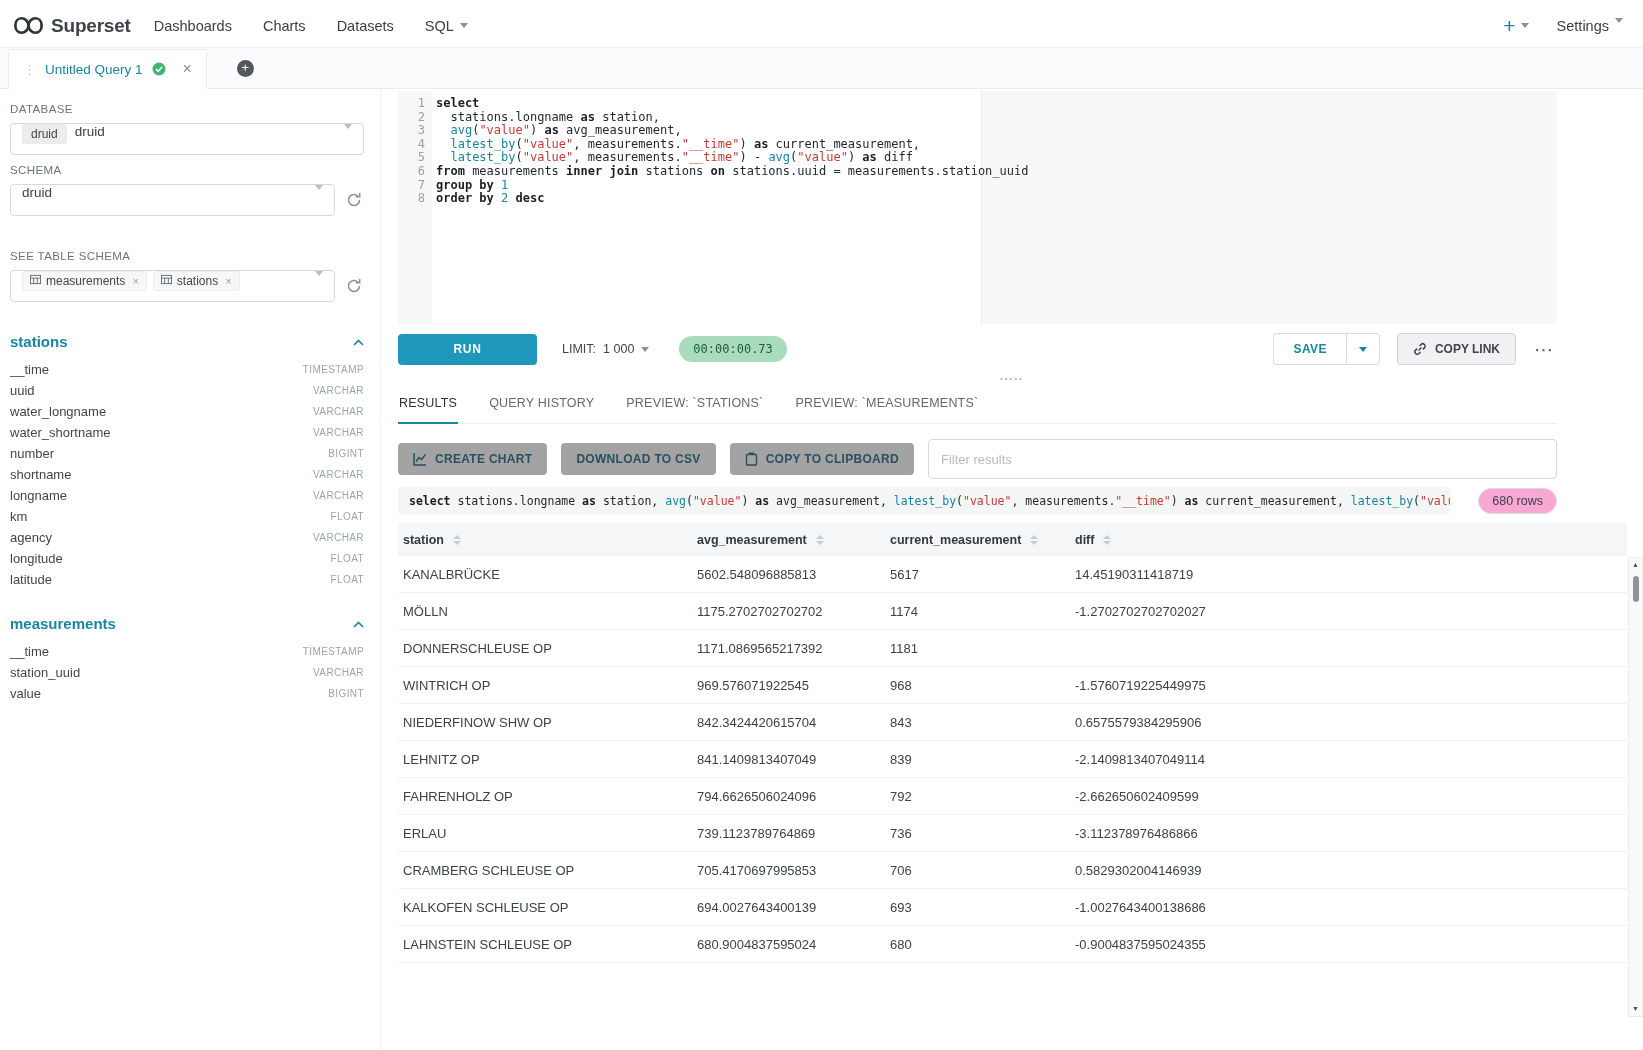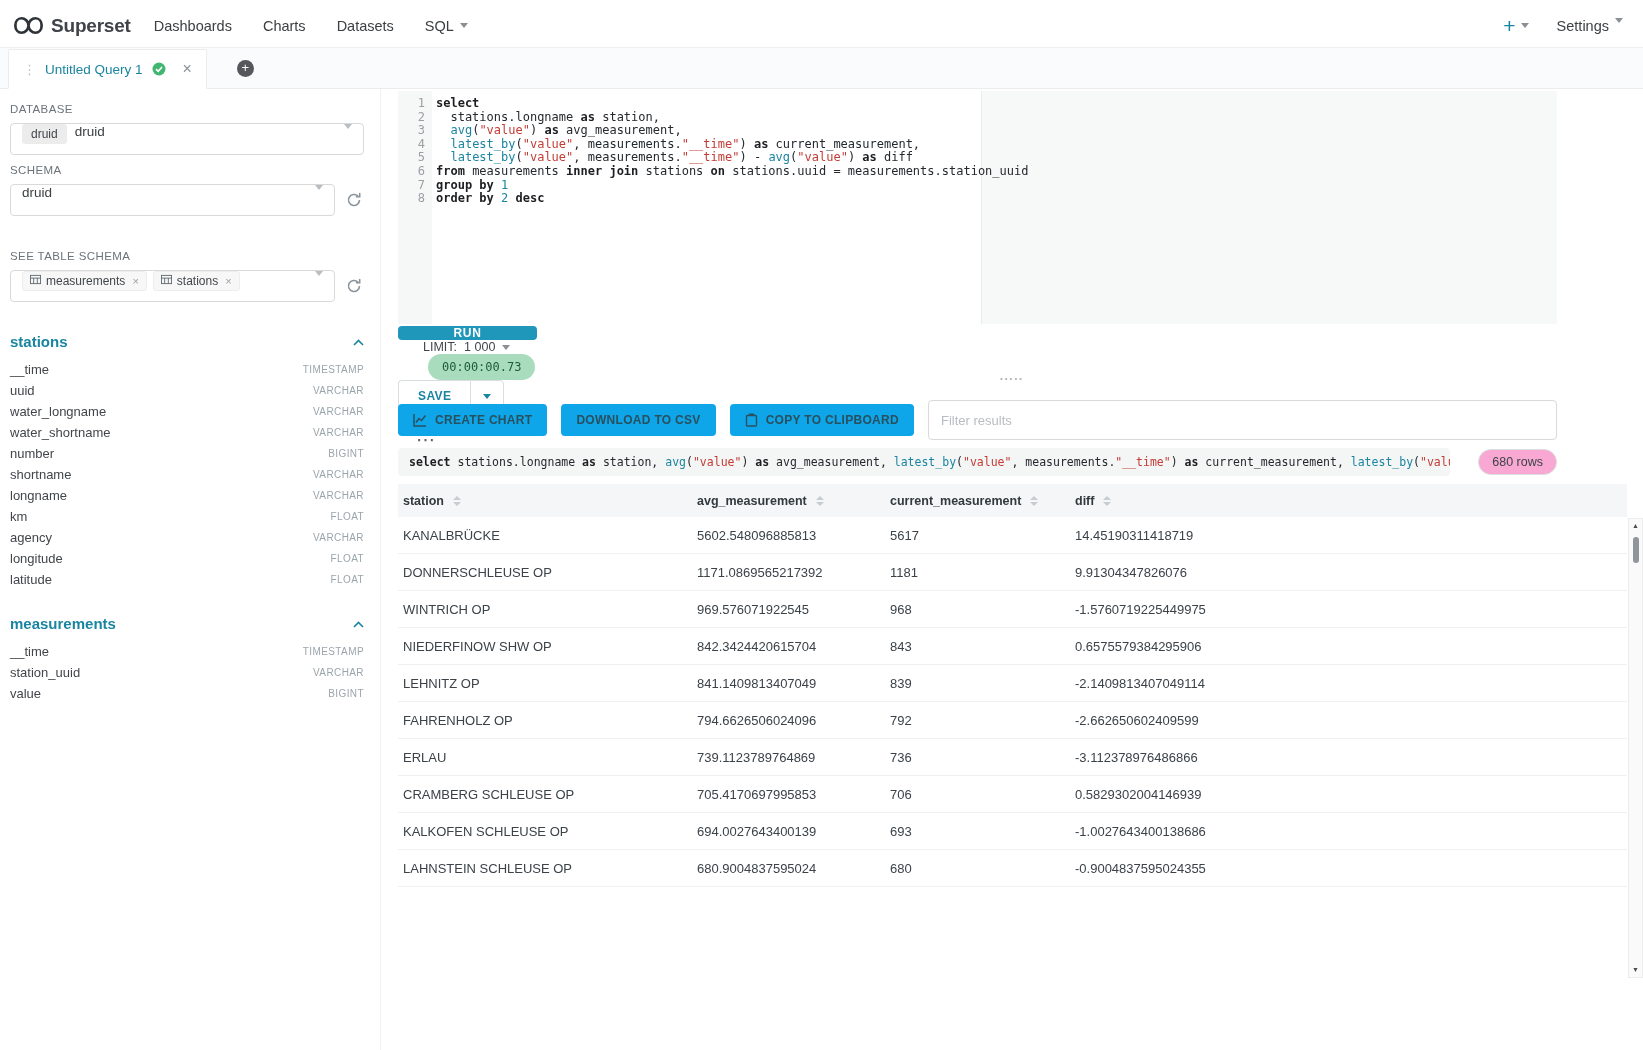--- a/index.html
+++ b/index.html
@@ -73,21 +73,21 @@
                   background:#f7f8f8; border-left:1px solid #e9eaea; }
   .code-lines { position:relative; z-index:1; }
   .code-line { white-space:pre; height:13.6px; }
   .tok-kw { font-weight:bold; color:#1c1e21; }
   .tok-fn { color:#1a85a0; }
   .tok-str { color:#c43c35; }
   .tok-num { color:#1a85a0; }
   .tok-pl { color:#24292e; }
 
   
-  .toolbar { display:flex; align-items:flex-start; height:46px; margin:2px 86px 0 17px;flex-direction:column; }
+  .toolbar { display:flex; align-items:center; height:46px; margin:2px 86px 0 17px; }
   .run-btn { width:139px; height:31px; background:#1e97ba; color:#fff; border:none; border-radius:4px;
              font-family:inherit; font-weight:700; font-size:12px; letter-spacing:0.6px; cursor:pointer; }
   .limit { display:flex; align-items:center; gap:7px; margin-left:25px; font-size:12.5px; color:#42464a; cursor:pointer; }
   .timer { margin-left:30px; background:#a9dcbc; color:#1d5c39; border-radius:15px; padding:6px 14px;
            font:12px "DejaVu Sans Mono", monospace; }
   .spacer { flex:1; }
   .save-group { display:flex; }
   .save-btn { height:32px; padding:0 19px; background:#fff; border:1px solid #d7dde0; border-right:none;
               border-radius:4px 0 0 4px; color:#1a85a0; font-family:inherit; font-weight:700; font-size:12px;
               letter-spacing:0.4px; cursor:pointer; }
@@ -102,21 +102,21 @@
   
   .pane-divider { height:13px; display:flex; align-items:center; justify-content:center; cursor:row-resize; }
   .dots { color:#b0b5b8; font-size:8px; letter-spacing:2px; line-height:8px; }
 
   
   .results-tabs { display:flex; gap:30px; margin:0 86px 0 17px; border-bottom:1px solid #eceeef; }
   .rtab { padding:11px 1px 12px; font-size:12.5px; color:#5f6a70; letter-spacing:0.2px; cursor:pointer; }
   .rtab.active { color:#2a3137; border-bottom:2px solid #1a85a0; margin-bottom:-1px; }
 
   .actions-row { display:flex; align-items:center; gap:14px; margin:15px 86px 0 17px; }
-  .act-btn { height:32px; padding:0 15px; border:none; border-radius:4px; background:#0ea5e9; color:#29505f;
+  .act-btn { height:32px; padding:0 15px; border:none; border-radius:4px; background:#a3a3a3; color:#29505f;
              font-family:inherit; font-weight:700; font-size:12px; letter-spacing:0.3px;
              display:flex; align-items:center; gap:8px; cursor:pointer; }
   .filter-input { flex:1; height:40px; border:1px solid #d9d9d9; border-radius:4px; padding:0 12px;
                   font-family:inherit; font-size:13px; color:#333; margin-left:0; }
   .filter-input::placeholder { color:#b7bdc2; }
 
   .querybar-row { display:flex; align-items:center; margin:8px 86px 0 17px; gap:28px; }
   .query-preview { flex:1; background:#f4f5f5; border-radius:4px; padding:7px 11px; min-width:0;
                    font:11.5px "DejaVu Sans Mono", monospace; white-space:nowrap; overflow:hidden; color:#24292e; }
   .rows-badge { flex:none; background:#f9a8d4; border:1px solid #dadedf; border-radius:14px;
@@ -375,20 +375,26 @@
           </svg>
           <span>COPY LINK</span>
         </button>
         <span class="more">⋯</span>
       </div>
 
       <div class="pane-divider">
         <span class="dots">•••••</span>
       </div>
 
+      <div class="results-tabs">
+          <div class="rtab active">RESULTS</div>
+          <div class="rtab">QUERY HISTORY</div>
+          <div class="rtab">PREVIEW: `STATIONS`</div>
+          <div class="rtab">PREVIEW: `MEASUREMENTS`</div>
+        </div>
 
       <div class="actions-row">
         <button class="act-btn">
           <svg width="14" height="14" viewBox="0 0 14 14" fill="none" stroke="#29505f" stroke-width="1.5">
             <path d="M1 1 v12 h12"></path>
               <polyline points="3,9.5 6,5.5 8.5,7.5 12.5,2.5"></polyline>
           </svg>
           <span>CREATE CHART</span>
         </button>
         <button class="act-btn">
@@ -441,24 +447,29 @@
             </div>
           </div>
         <div class="tbody">
             <div class="tr">
               <div class="td c0">KANALBRÜCKE</div>
               <div class="td c1">5602.548096885813</div>
               <div class="td c2">5617</div>
               <div class="td c3">14.45190311418719</div>
             </div>
             <div class="tr">
+              <div class="td c0">MÖLLN</div>
+              <div class="td c1">1175.2702702702702</div>
+              <div class="td c2">1174</div>
+              <div class="td c3">-1.2702702702702027</div>
+            </div>
+            <div class="tr">
               <div class="td c0">DONNERSCHLEUSE OP</div>
               <div class="td c1">1171.0869565217392</div>
               <div class="td c2">1181</div>
-              <div class="td c3">9.91304347826076</div>
             </div>
             <div class="tr">
               <div class="td c0">WINTRICH OP</div>
               <div class="td c1">969.576071922545</div>
               <div class="td c2">968</div>
               <div class="td c3">-1.5760719225449975</div>
             </div>
             <div class="tr">
               <div class="td c0">NIEDERFINOW SHW OP</div>
               <div class="td c1">842.3424420615704</div>

